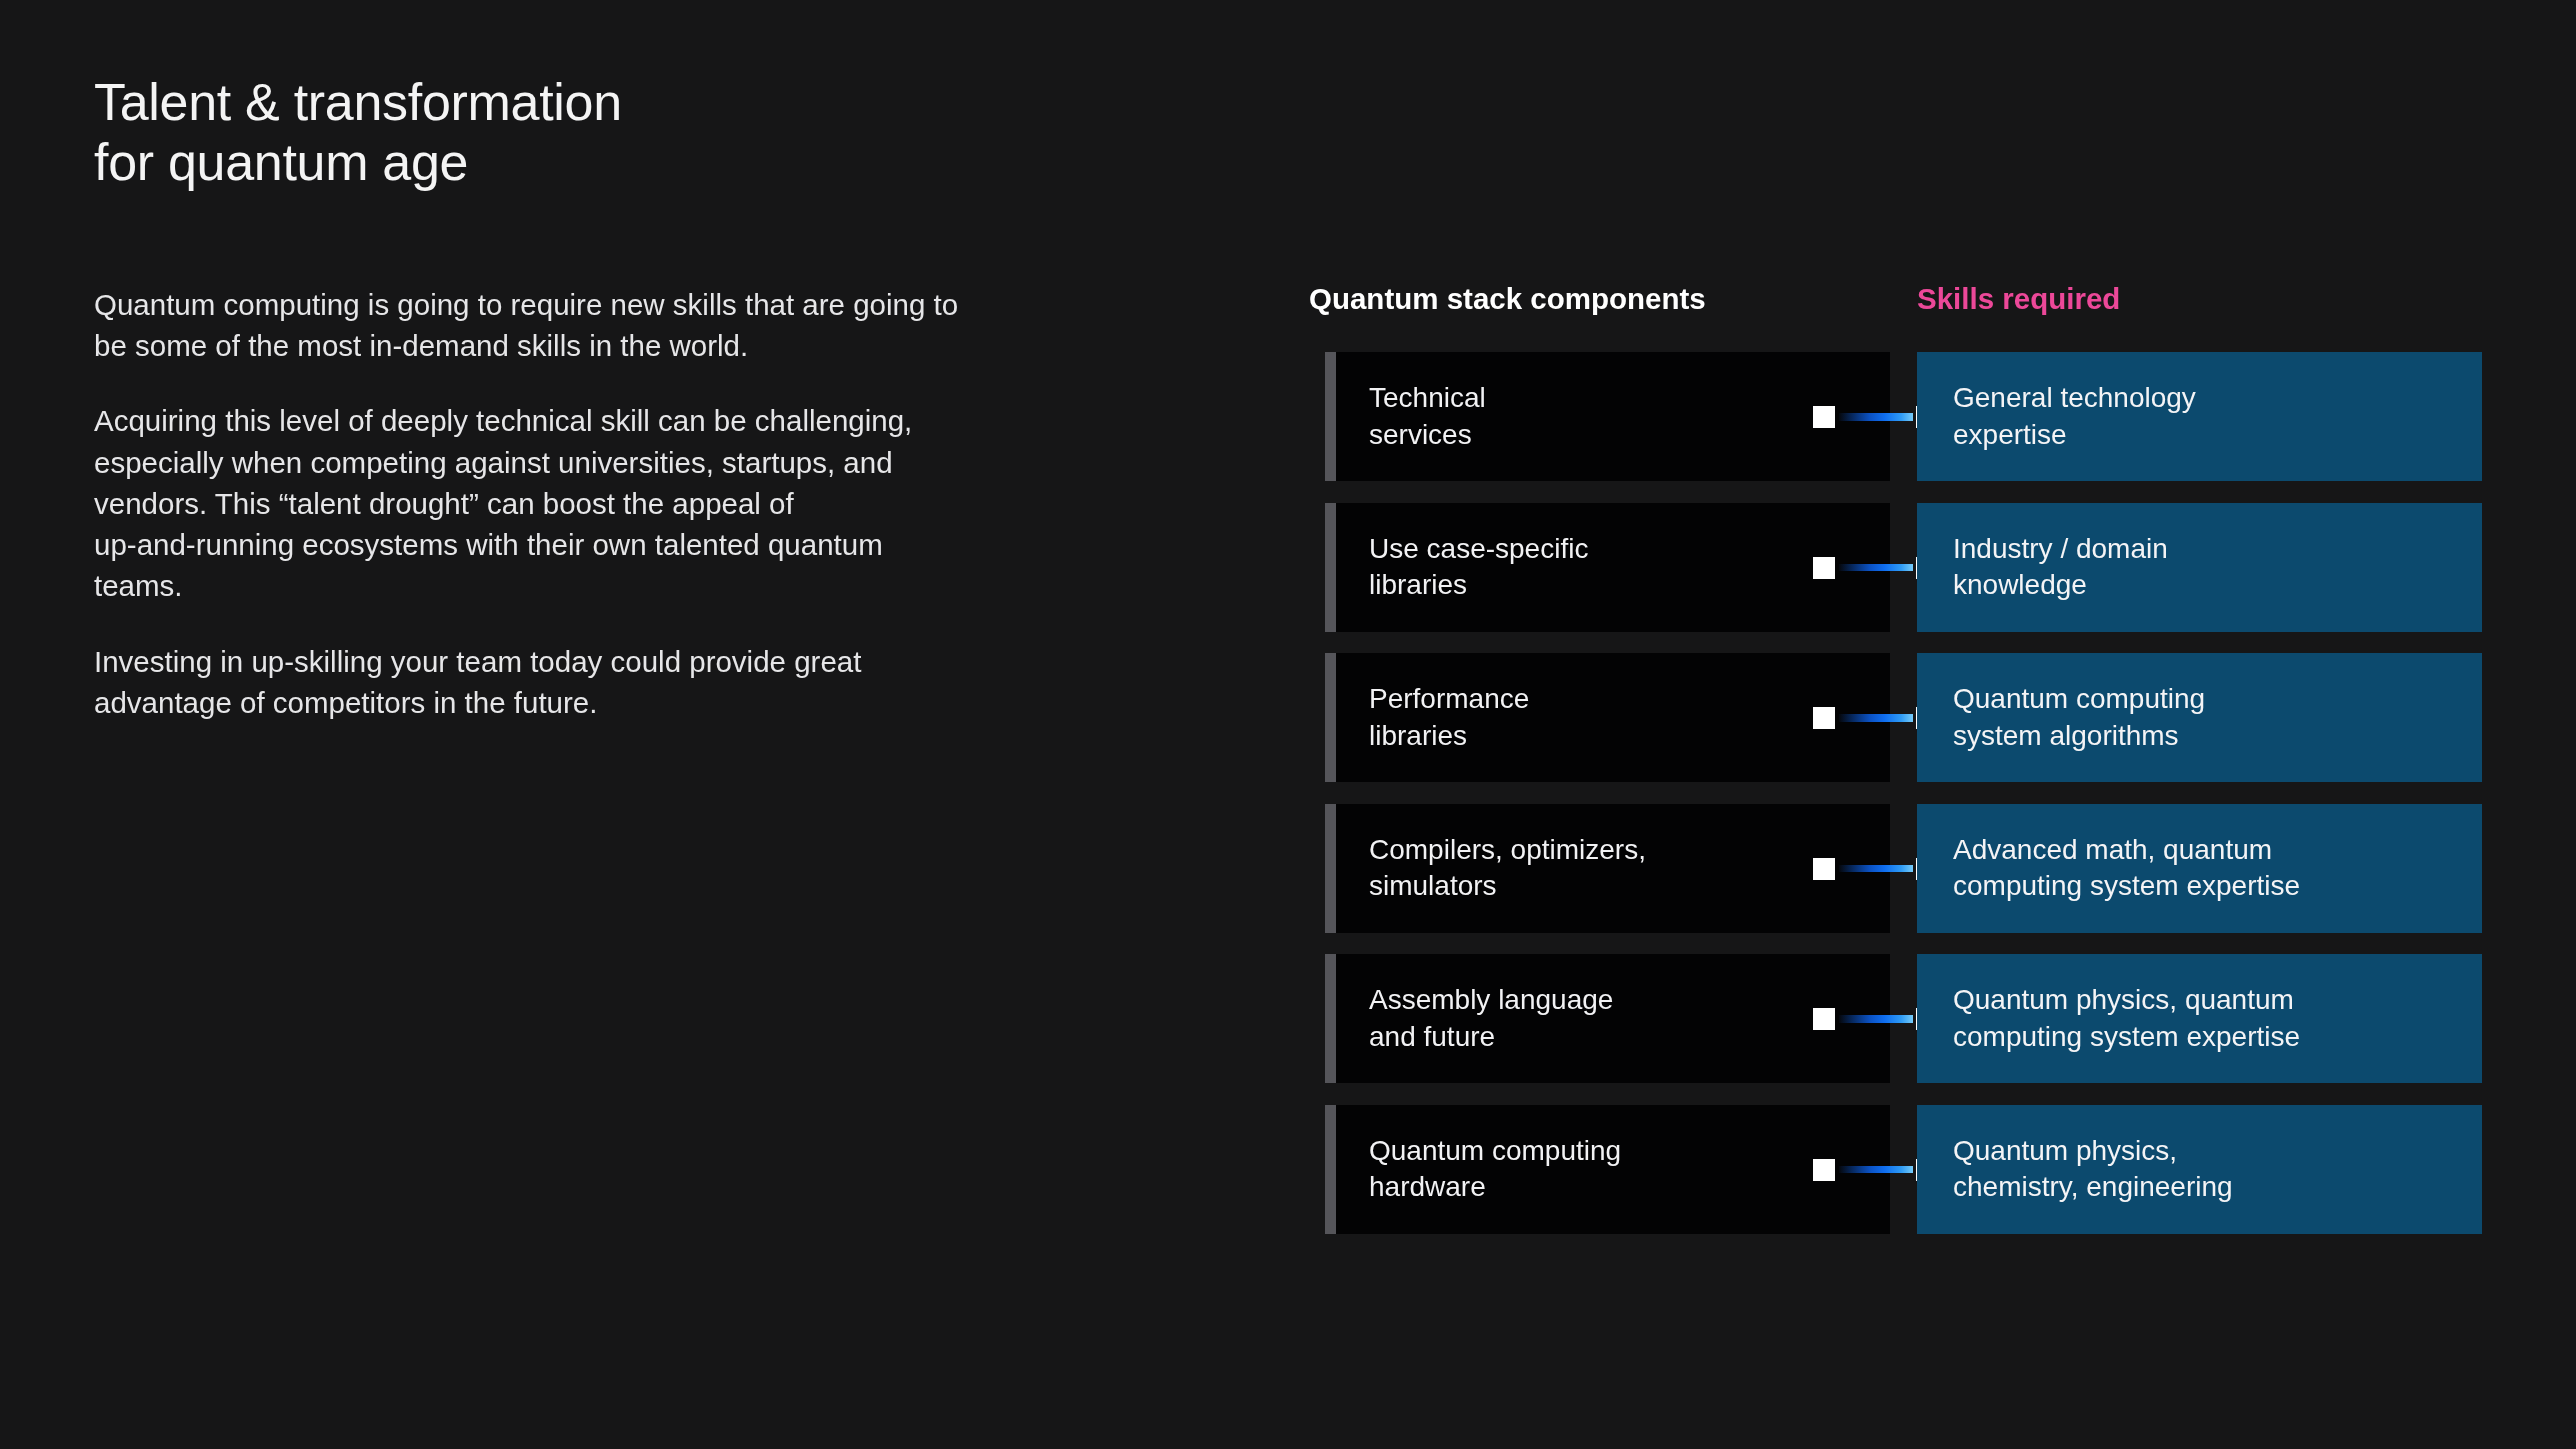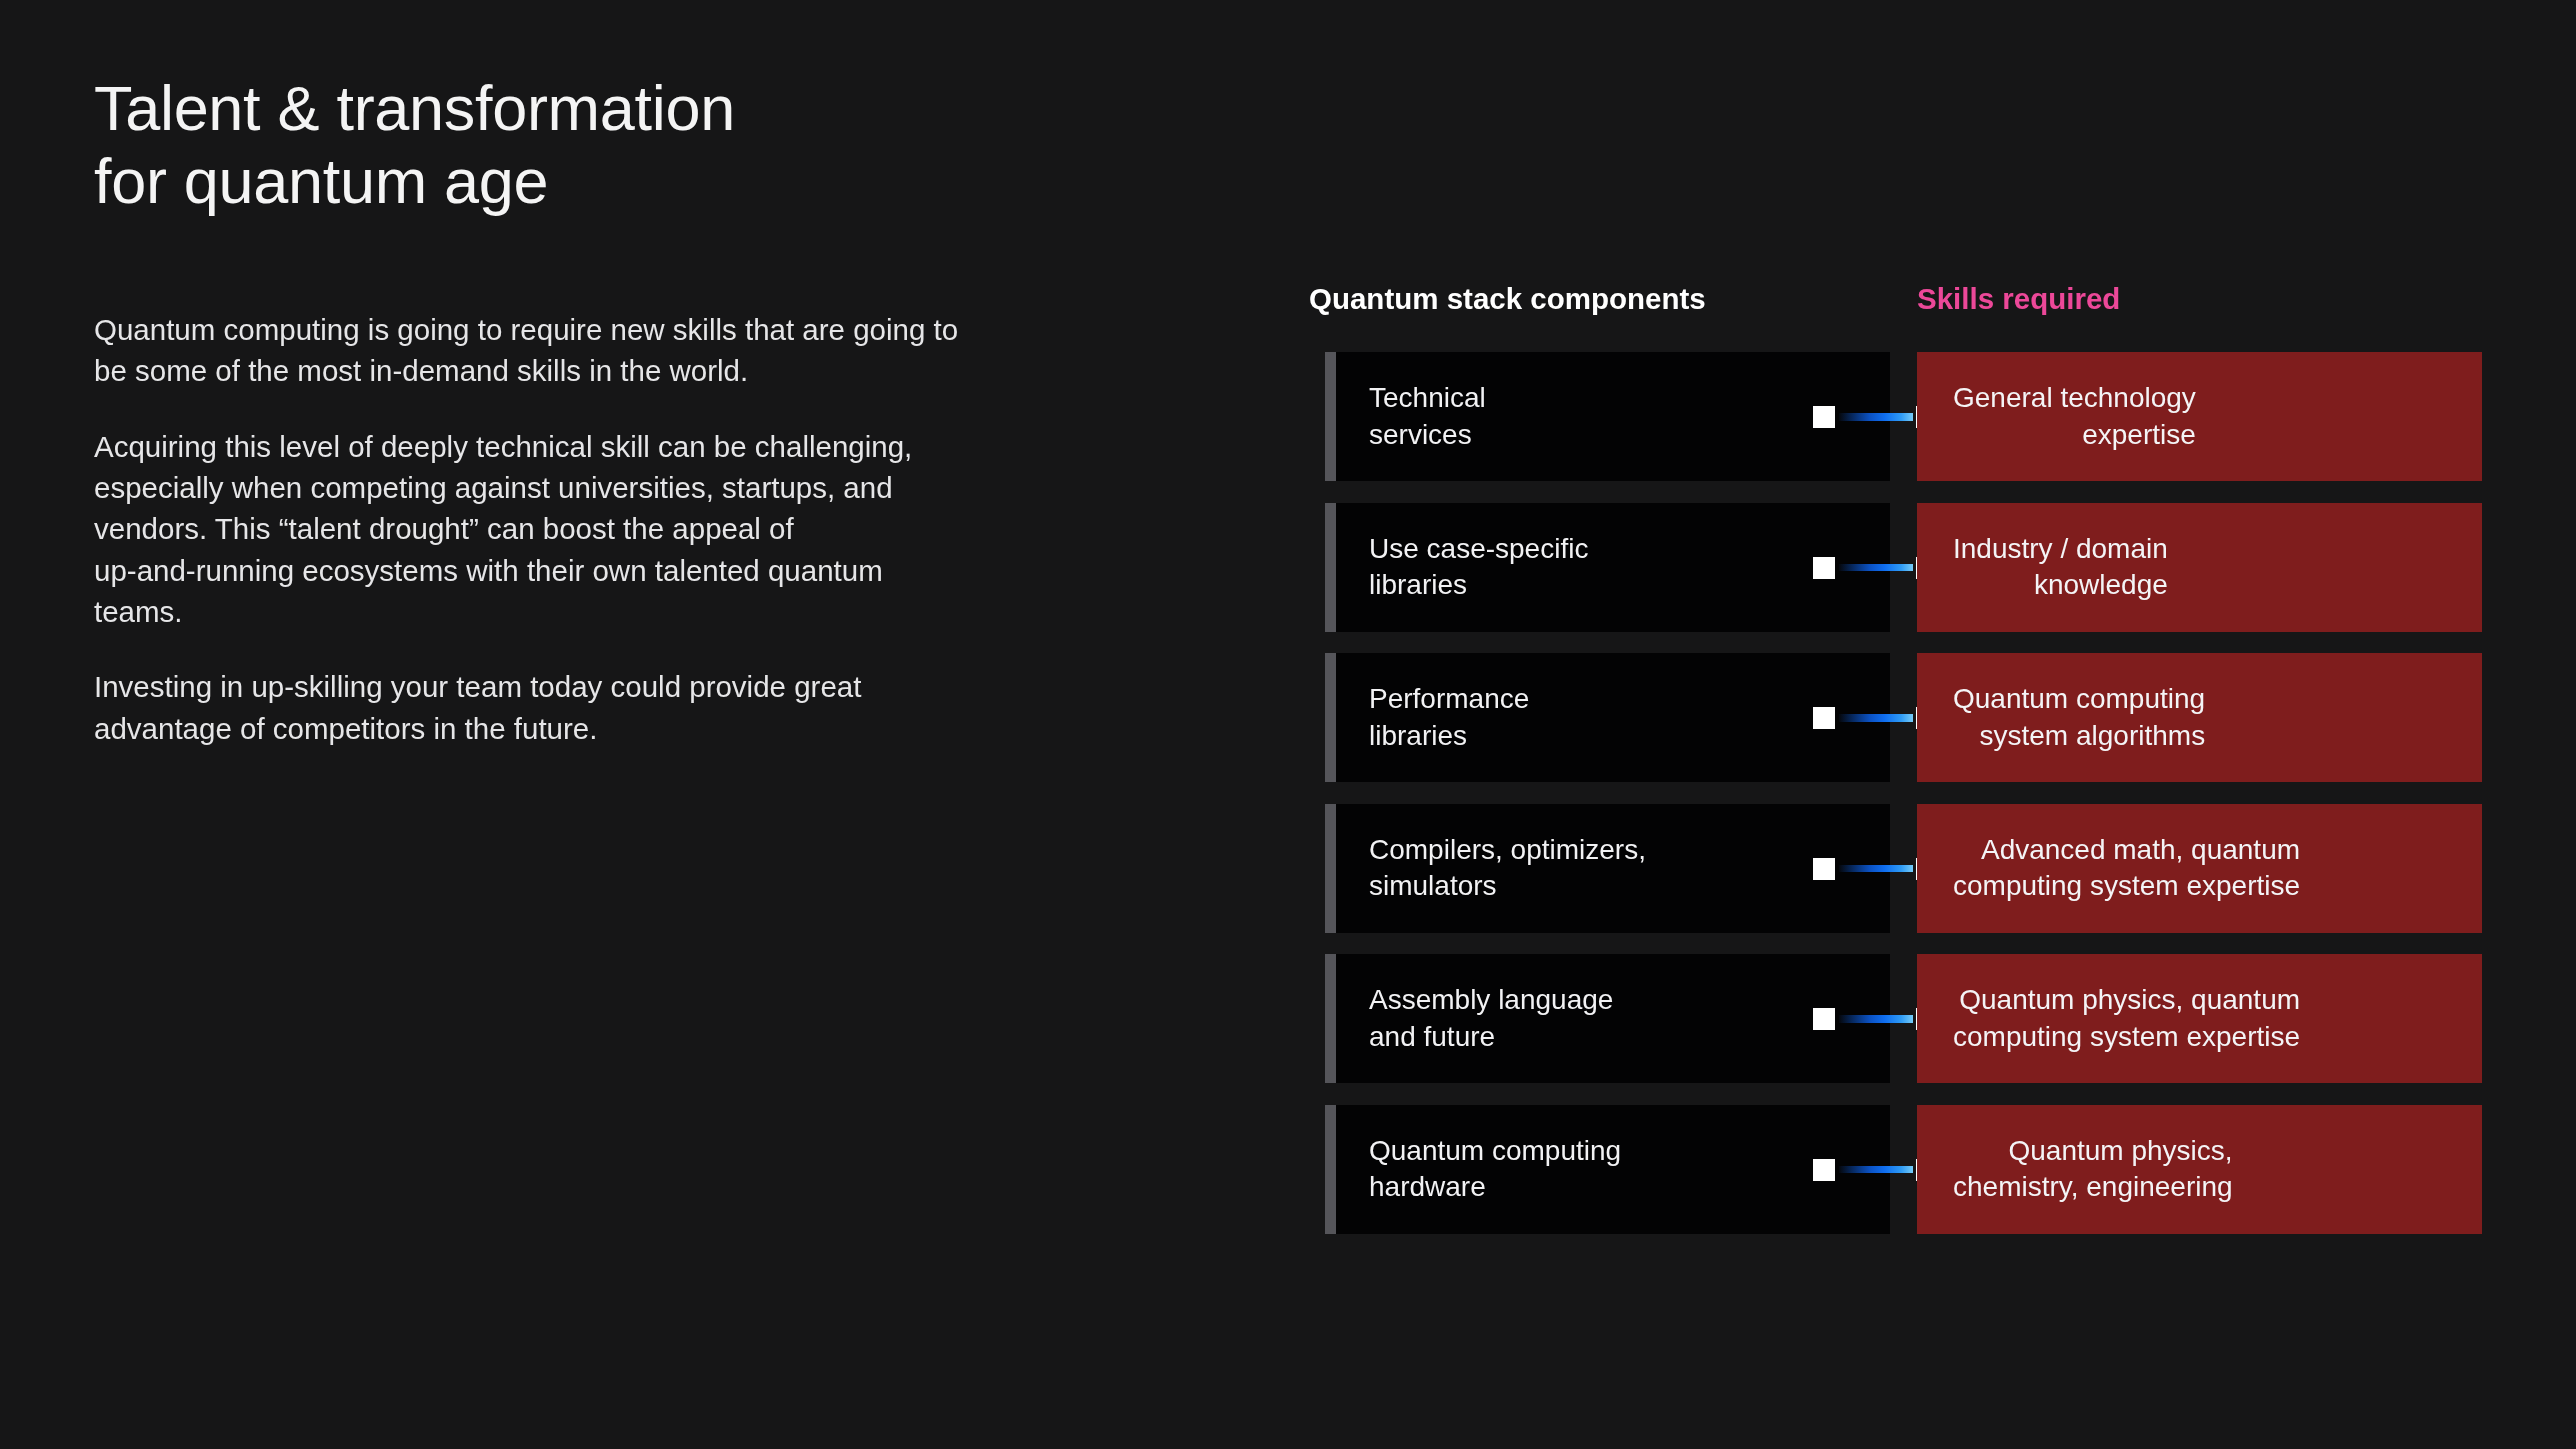--- a/index.html
+++ b/index.html
@@ -24,21 +24,21 @@
 
   
   #left-col {
     position: absolute;
     left: 94px;
     top: 72px;
     width: 1047px;
   }
 
   #page-title {
-    font-size: 63px;
+    font-size: 52px;
     line-height: 1.16;
     font-weight: 300;
     color: #f4f4f4;
     letter-spacing: -0.3px;
     margin: 0;
     font-stretch: condensed;
   }
   #page-title .tline { display: block; white-space: pre; }
 
   #body-copy {
@@ -130,27 +130,26 @@
     font-stretch: condensed;
   }
 
   
   .card-right {
     position: absolute;
     left: 608px;
     top: 0;
     width: 565px;
     height: 129px;
-    background: #7f1d1d;
+    background: #0c4a6e;
     display: flex;
     align-items: center;
     box-sizing: border-box;
     padding-left: 36px;
     padding-right: 19px;
-    text-align: right;
   }
   .card-right .card-text {
     font-size: 28px;
     line-height: 1.30;
     color: #f4f4f6;
     font-weight: 400;
     white-space: pre-line;
     font-stretch: condensed;
   }
 

